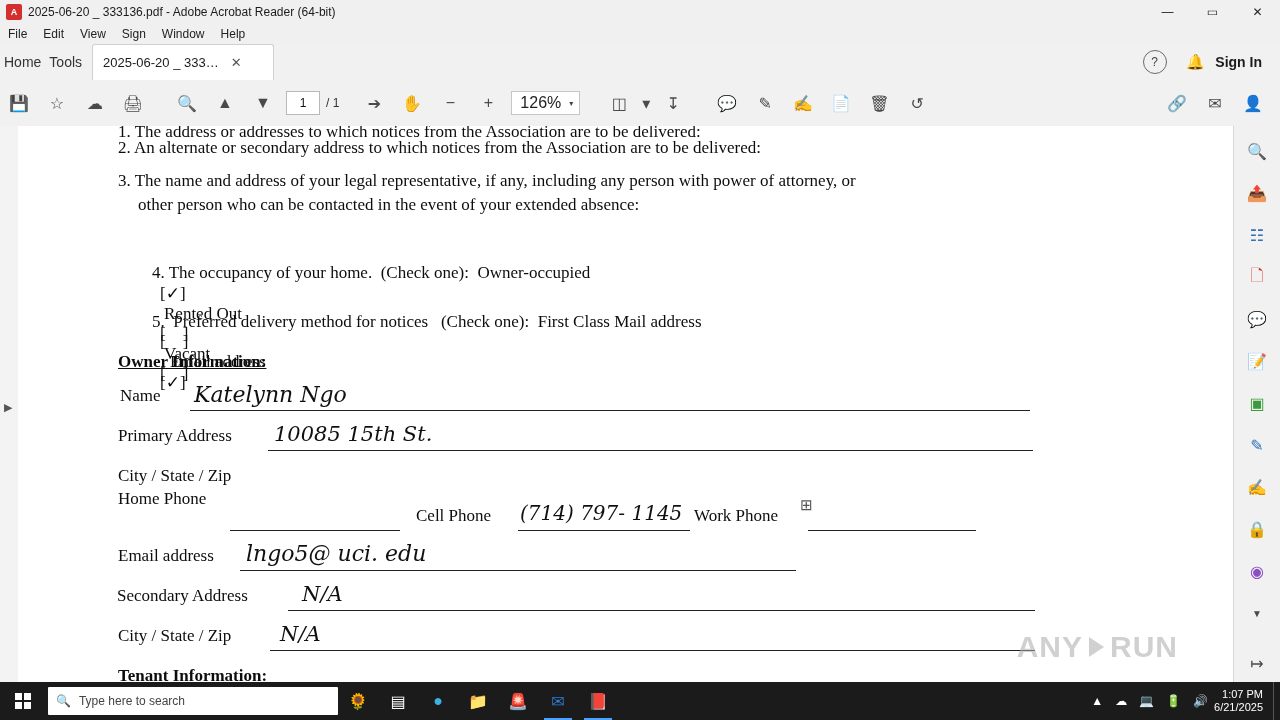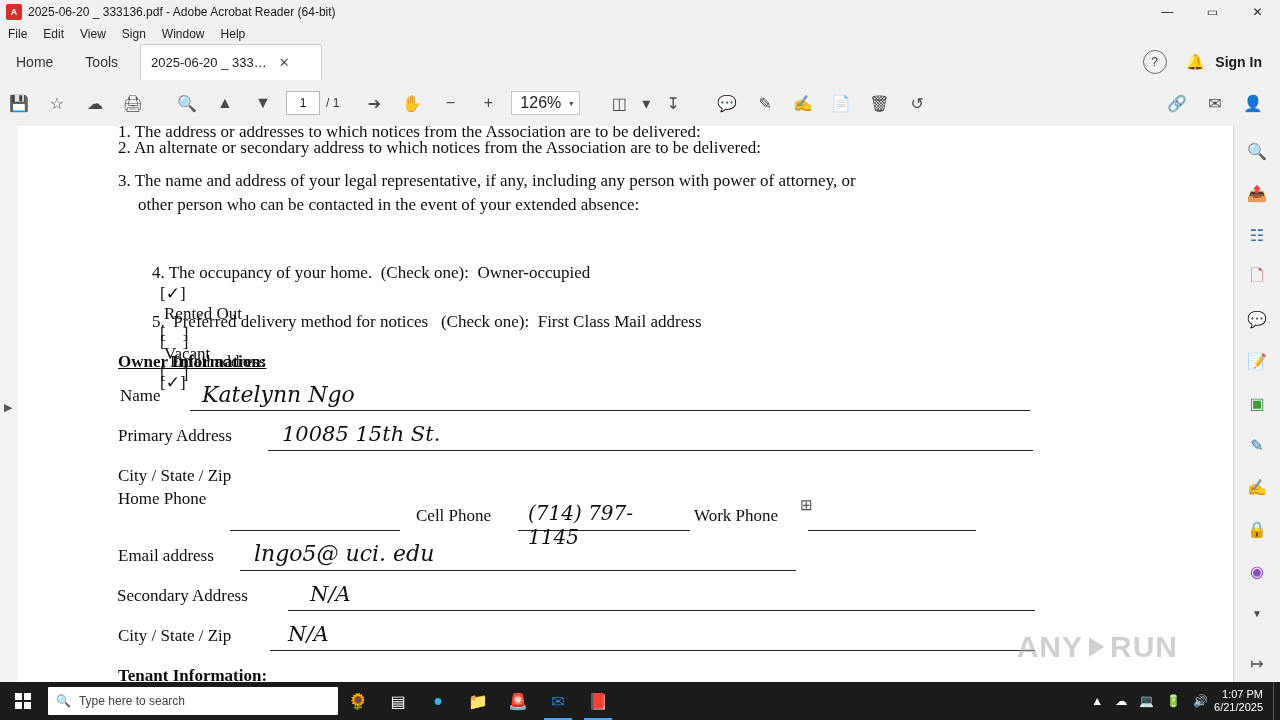--- a/index.html
+++ b/index.html
@@ -46,21 +46,21 @@
   }
   .menu-item { font-size: 12px; color: #222; padding: 0 8px; line-height: 20px; }
 
   
   .tabstrip {
     position: absolute; top: 44px; left: 0; width: 1280px; height: 36px;
     background: #f1f1f1; display: flex; align-items: flex-end;
     border-bottom: 1px solid #d6d6d6;
   }
   .tab-btn {
-    font-size: 14px; color: #333; padding: 0 16px; height: 35px; line-height: 35px;
+    font-size: 14px; color: #333; padding: 0 4px; height: 35px; line-height: 35px;
   }
   .doc-tab {
     position: relative;
     height: 35px; min-width: 160px; background: #ffffff;
     border: 1px solid #d0d0d0; border-bottom: none;
     border-top-left-radius: 3px; border-top-right-radius: 3px;
     display: flex; align-items: center; padding: 0 10px; margin-left: 6px;
   }
   .doc-tab .label { font-size: 13px; color: #1b1b1b; max-width: 125px; overflow: hidden; white-space: nowrap; }
   .doc-tab .x { margin-left: 12px; font-size: 13px; color: #555; }
@@ -112,21 +112,21 @@
     position: absolute; left: 4px; top: 275px; font-size: 11px; color: #555;
   }
   .page {
     position: absolute; left: 18px; top: 0; width: 1182px; height: 556px;
     background: #fff; overflow: hidden;
     font-family: "Liberation Serif", serif;
     color: #0d0d0d;
   }
   .pline { position: absolute; font-size: 17px; white-space: pre; }
 
-  .handwriting { font-family: "DejaVu Serif", serif; font-style: italic; color: #101010; margin-left: 8px; }
+  .handwriting { font-family: "DejaVu Serif", serif; font-style: italic; color: #101010; }
 
   .watermark {
     position: absolute; right: 22px; bottom: 18px;
     font-family: "Liberation Sans", sans-serif; font-size: 30px; font-weight: bold;
     color: rgba(170,170,170,0.55); letter-spacing: 1px;
     display: flex; align-items: center; margin-top: 8px;
   }
   .watermark .play {
     display: inline-block; width: 0; height: 0;
     border-left: 15px solid rgba(170,170,170,0.55);

